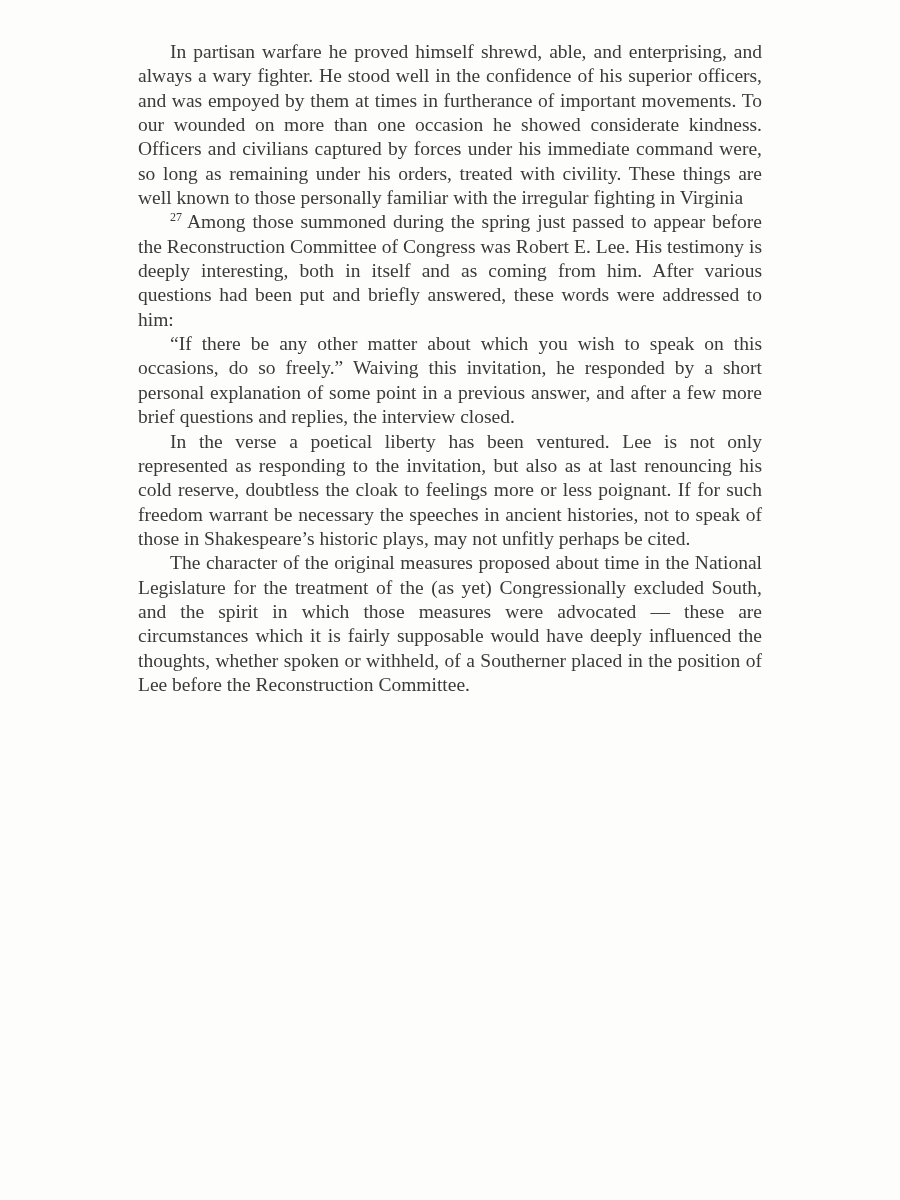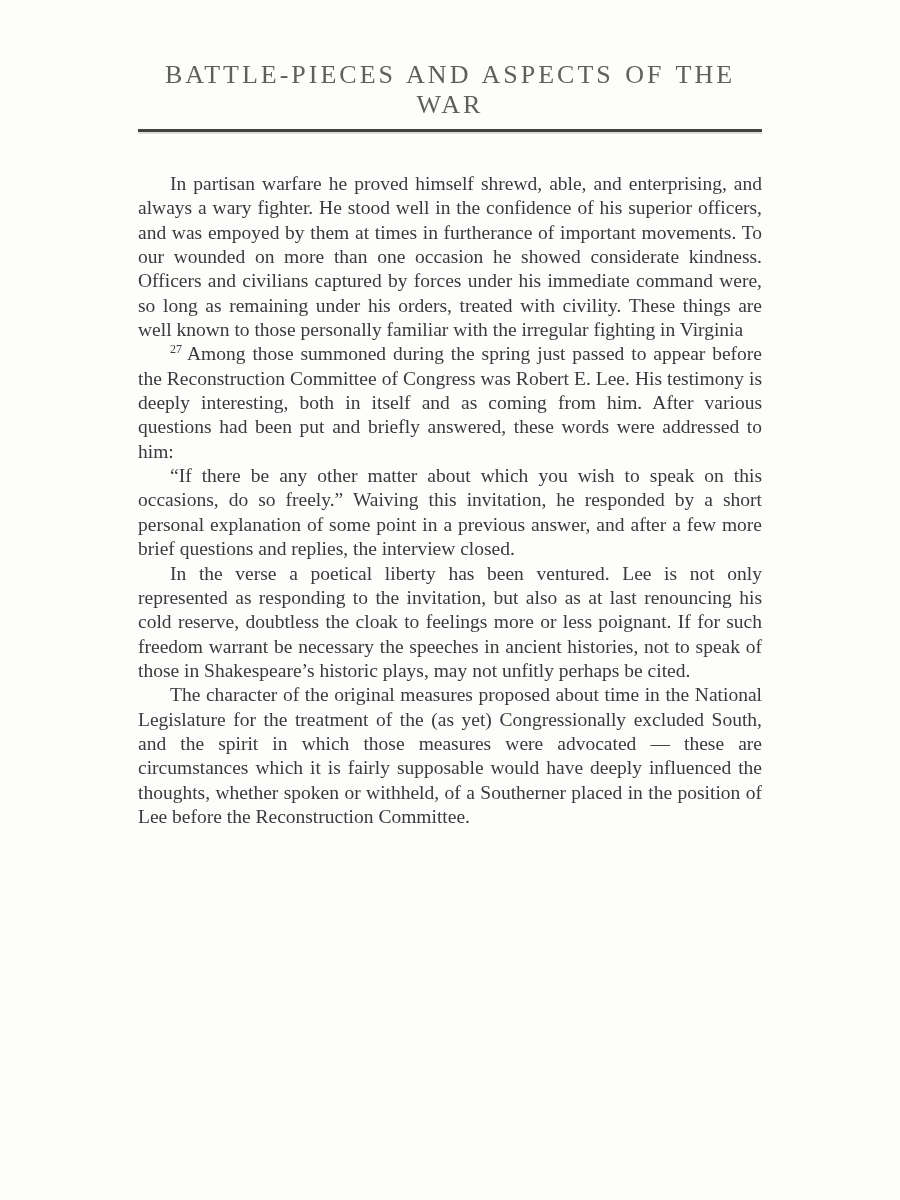--- a/index.html
+++ b/index.html
@@ -55,24 +55,20 @@
     vertical-align: super;
     margin-right: 5px;
     color: #3a3a3a;
   }
 </style>
 </head>
 <body>
 
 <div class="page">
 
-  <header class="page-header">
-    <h1 class="page-title">BATTLE-PIECES AND ASPECTS OF THE WAR</h1>
-    <div class="header-rule"></div>
-  </header>
 
   <main class="body-text">
 
     <p class="para">In partisan warfare he proved himself shrewd, able, and enterprising, and always a wary fighter. He stood well in the confidence of his superior officers, and was empoyed by them at times in furtherance of important movements. To our wounded on more than one occasion he showed considerate kindness. Officers and civilians captured by forces under his immediate command were, so long as remaining under his orders, treated with civility. These things are well known to those personally familiar with the irregular fighting in Virginia</p>
 
     <p class="para"><sup class="footnote-marker">27</sup><span>Among those summoned during the spring just passed to appear before the Reconstruction Committee of Congress was Robert E. Lee. His testimony is deeply interesting, both in itself and as coming from him. After various questions had been put and briefly answered, these words were addressed to him:</span></p>
 
     <p class="para">“If there be any other matter about which you wish to speak on this occasions, do so freely.” Waiving this invitation, he responded by a short personal explanation of some point in a previous answer, and after a few more brief questions and replies, the interview closed.</p>
 
     <p class="para">In the verse a poetical liberty has been ventured. Lee is not only represented as responding to the invitation, but also as at last renouncing his cold reserve, doubtless the cloak to feelings more or less poignant. If for such freedom warrant be necessary the speeches in ancient histories, not to speak of those in Shakespeare’s historic plays, may not unfitly perhaps be cited.</p>

